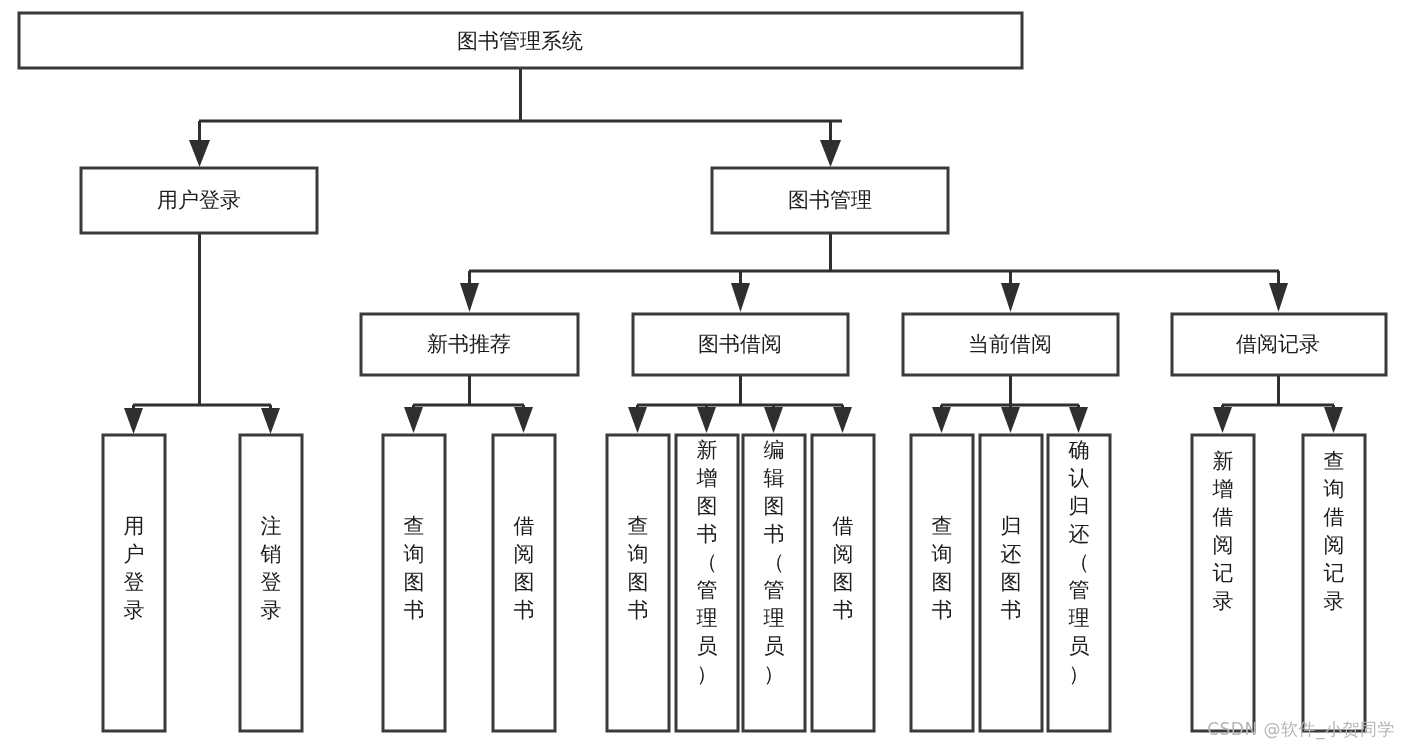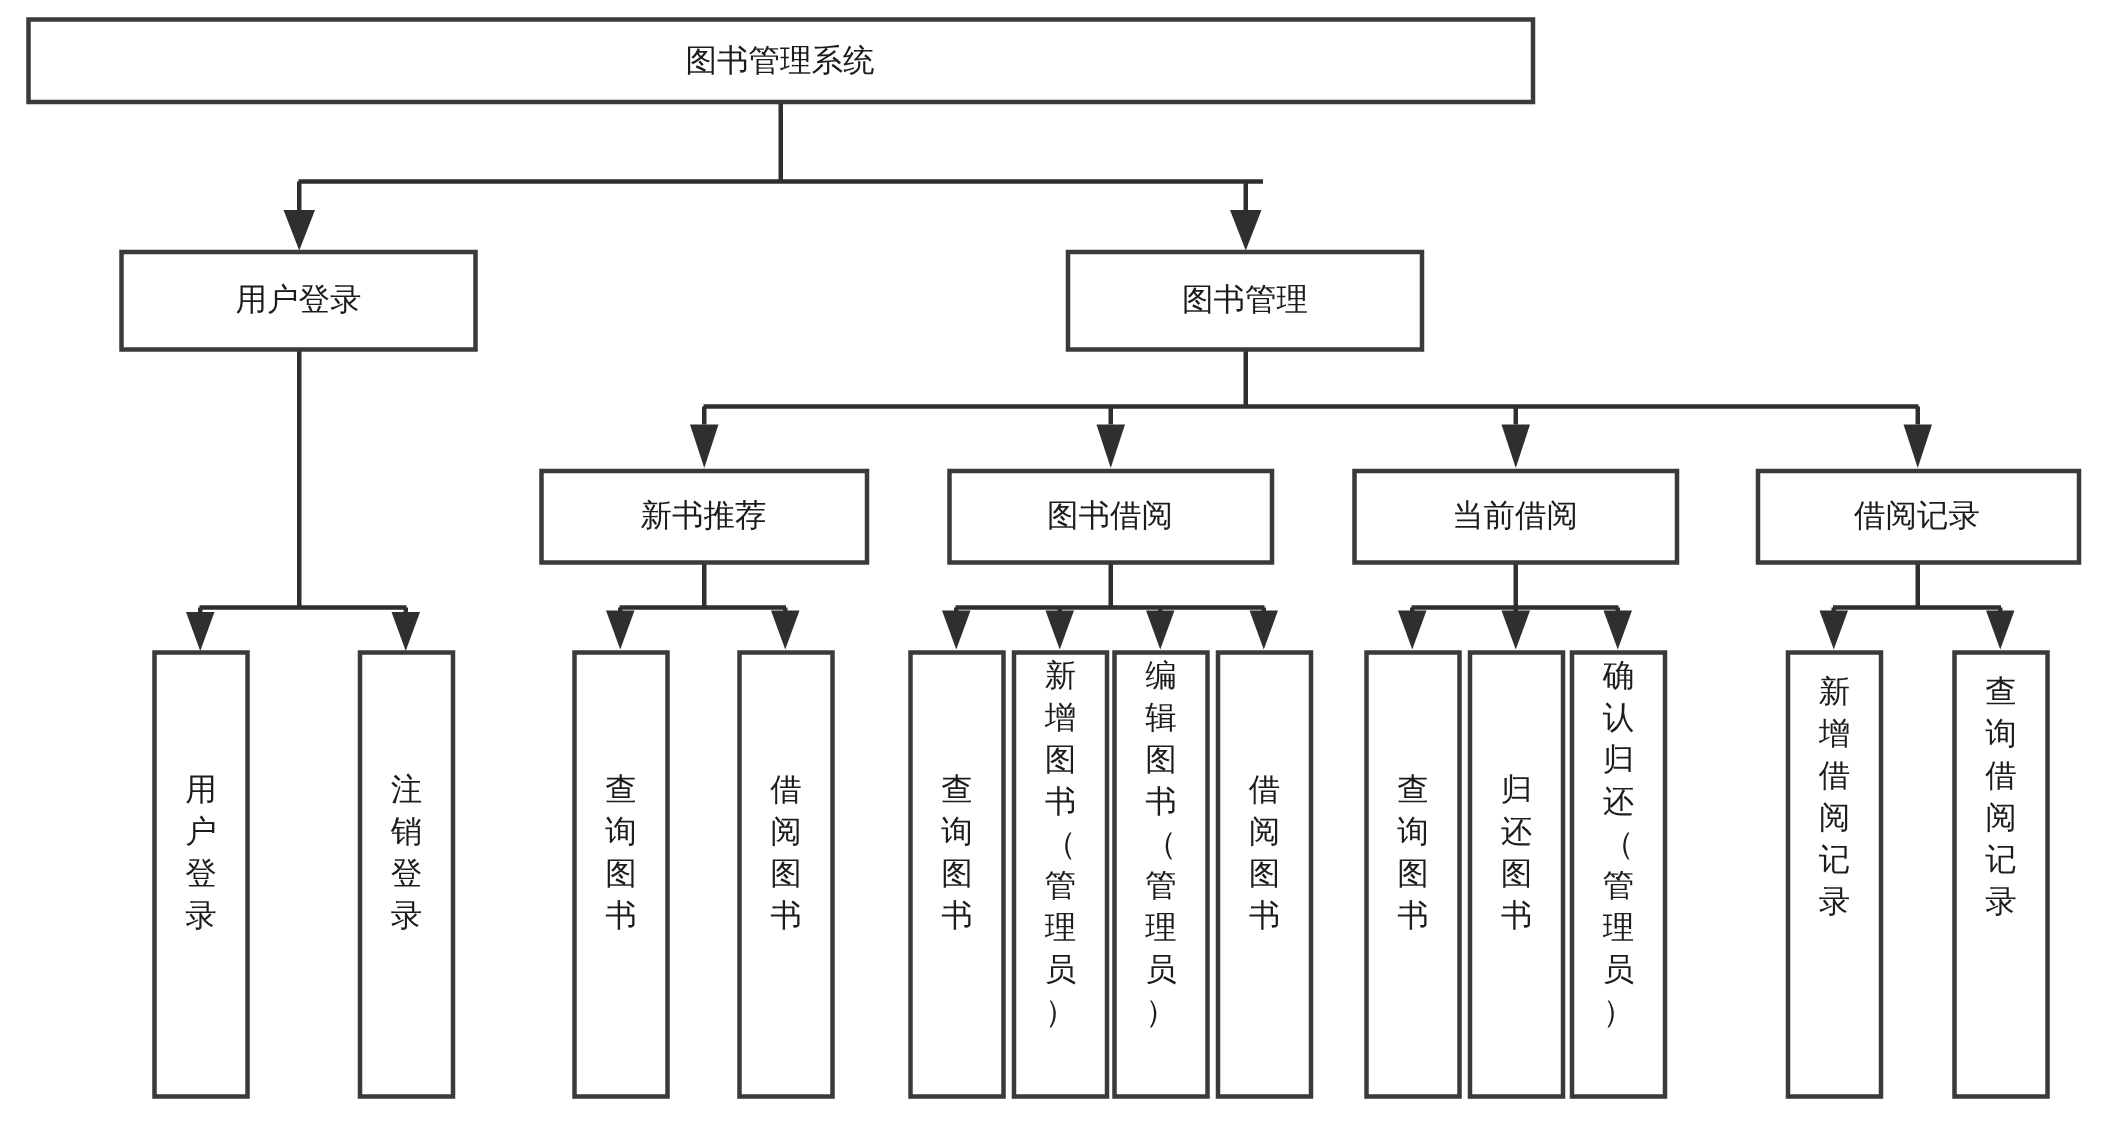--- a/index.html
+++ b/index.html
@@ -232,13 +232,14 @@
       <text class="node-label-v" x="1223" y="468"><tspan x="1223" dy="0">新</tspan><tspan x="1223" dy="28">增</tspan><tspan x="1223" dy="28">借</tspan><tspan x="1223" dy="28">阅</tspan><tspan x="1223" dy="28">记</tspan><tspan x="1223" dy="28">录</tspan></text>
     </g>
 
     <g>
       <rect class="node-box" x="1303" y="435" width="62" height="296"></rect>
       <text class="node-label-v" x="1334" y="468"><tspan x="1334" dy="0">查</tspan><tspan x="1334" dy="28">询</tspan><tspan x="1334" dy="28">借</tspan><tspan x="1334" dy="28">阅</tspan><tspan x="1334" dy="28">记</tspan><tspan x="1334" dy="28">录</tspan></text>
     </g>
 
   </svg>
 
+  <div class="watermark">CSDN @软件_小贺同学</div>
 </div>
 
 </body></html>

